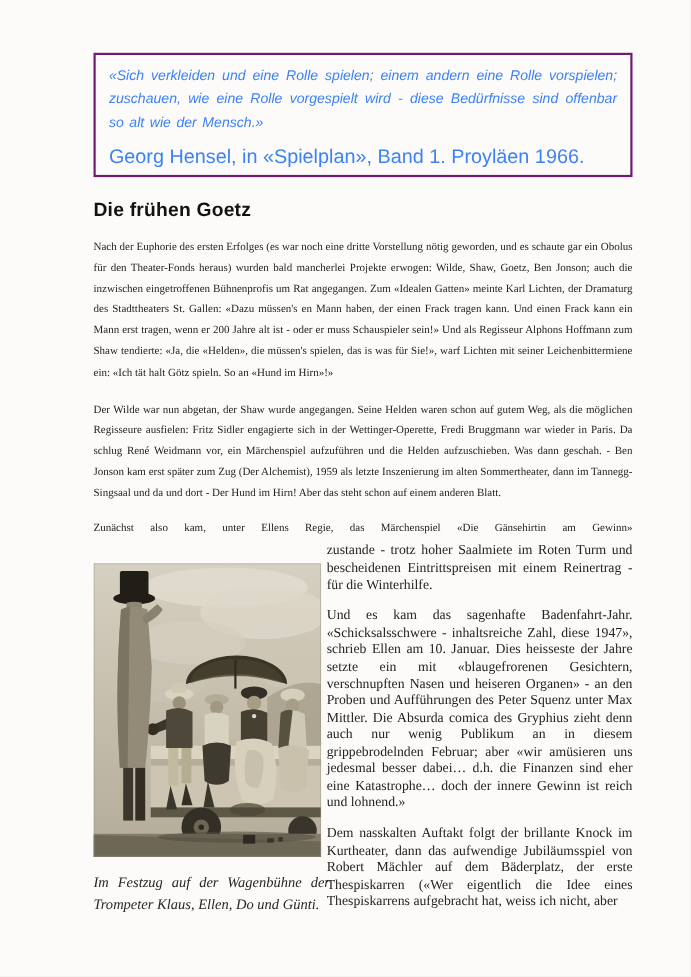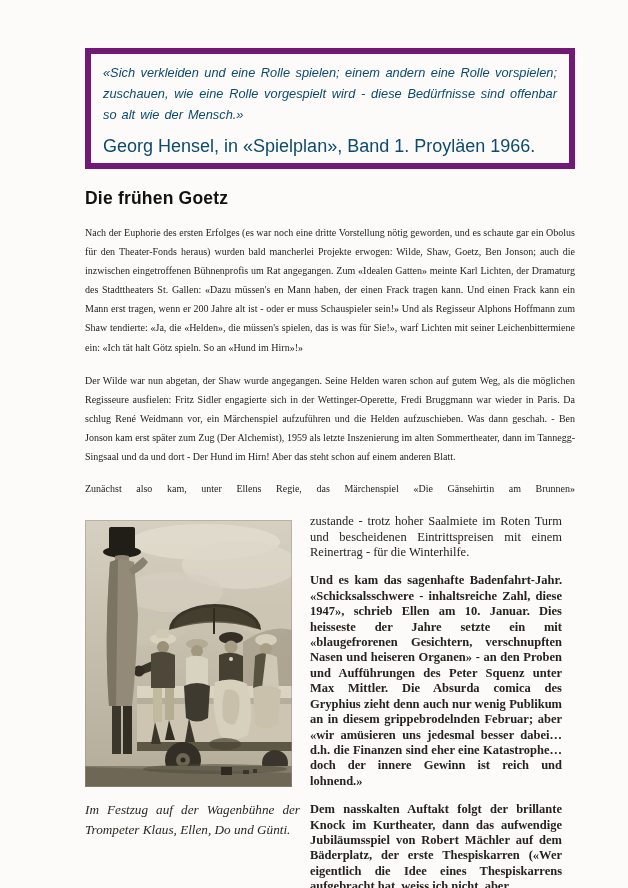--- a/index.html
+++ b/index.html
@@ -14,24 +14,24 @@
     margin: 0;
   }
   .content {
     position: absolute;
     left: 85px;
     top: 0;
     width: 490px;
   }
   .quote-box {
     margin-top: 48px;
-    border: 6px solid #701a75;
+    border: 2px solid #701a75;
     padding: 8px 12px 8px 12px;
     font-family: "Liberation Sans", sans-serif;
-    color: #0c4a6e;
+    color: #3b82f6;
   }
   .quote-text {
     margin: 0;
     font-style: italic;
     font-size: 12.8px;
     line-height: 21px;
     text-align: justify;
     word-spacing: 1.5px;
   }
   .quote-attr {
@@ -81,39 +81,39 @@
     text-align: justify;
     color: #2a2721;
   }
   .rightcol {
     margin-left: auto;
     width: 278px;
     font-size: 12.5px;
     line-height: 15.4px;
     text-align: justify;
   }
-  .rightcol p { margin: 13px; }
-  .rightcol p + p { margin-top: 13px; font-weight: bold; }
+  .rightcol p { margin: 0; }
+  .rightcol p + p { margin-top: 13px; }
 </style>
 </head>
 <body>
 
 <div class="page">
   <div class="content">
 
     <div class="quote-box">
       <p class="quote-text">«Sich verkleiden und eine Rolle spielen; einem andern eine Rolle vorspielen; zuschauen, wie eine Rolle vorgespielt wird - diese Bedürfnisse sind offenbar so alt wie der Mensch.»</p>
       <p class="quote-attr">Georg Hensel, in «Spielplan», Band 1. Proyläen 1966.</p>
     </div>
 
     <h1 class="heading">Die frühen Goetz</h1>
 
     <p class="body">Nach der Euphorie des ersten Erfolges (es war noch eine dritte Vorstellung nötig geworden, und es schaute gar ein Obolus für den Theater-Fonds heraus) wurden bald mancherlei Projekte erwogen: Wilde, Shaw, Goetz, Ben Jonson; auch die inzwischen eingetroffenen Bühnenprofis um Rat angegangen. Zum «Idealen Gatten» meinte Karl Lichten, der Dramaturg des Stadttheaters St. Gallen: «Dazu müssen's en Mann haben, der einen Frack tragen kann. Und einen Frack kann ein Mann erst tragen, wenn er 200 Jahre alt ist - oder er muss Schauspieler sein!» Und als Regisseur Alphons Hoffmann zum Shaw tendierte: «Ja, die «Helden», die müssen's spielen, das is was für Sie!», warf Lichten mit seiner Leichenbittermiene ein: «Ich tät halt Götz spieln. So an «Hund im Hirn»!»</p>
     <p class="body">Der Wilde war nun abgetan, der Shaw wurde angegangen. Seine Helden waren schon auf gutem Weg, als die möglichen Regisseure ausfielen: Fritz Sidler engagierte sich in der Wettinger-Operette, Fredi Bruggmann war wieder in Paris. Da schlug René Weidmann vor, ein Märchenspiel aufzuführen und die Helden aufzuschieben. Was dann geschah. - Ben Jonson kam erst später zum Zug (Der Alchemist), 1959 als letzte Inszenierung im alten Sommertheater, dann im Tannegg-Singsaal und da und dort - Der Hund im Hirn! Aber das steht schon auf einem anderen Blatt.</p>
-    <p class="body intro">Zunächst also kam, unter Ellens Regie, das Märchenspiel «Die Gänsehirtin am Brunnen»</p>
+    <p class="body intro">Zunächst also kam, unter Ellens Regie, das Märchenspiel «Die Gänsehirtin am Gewinn»</p>
 
     <div class="row">
       <figure class="figure">
         <svg class="photo" viewBox="0 0 207 267" xmlns="http://www.w3.org/2000/svg" role="img">
           <defs>
             <linearGradient id="sky" x1="0" y1="0" x2="0" y2="1">
               <stop offset="0" stop-color="#d6d0c2"></stop>
               <stop offset="0.55" stop-color="#c3bcaa"></stop>
               <stop offset="1" stop-color="#b4ac99"></stop>
             </linearGradient>

